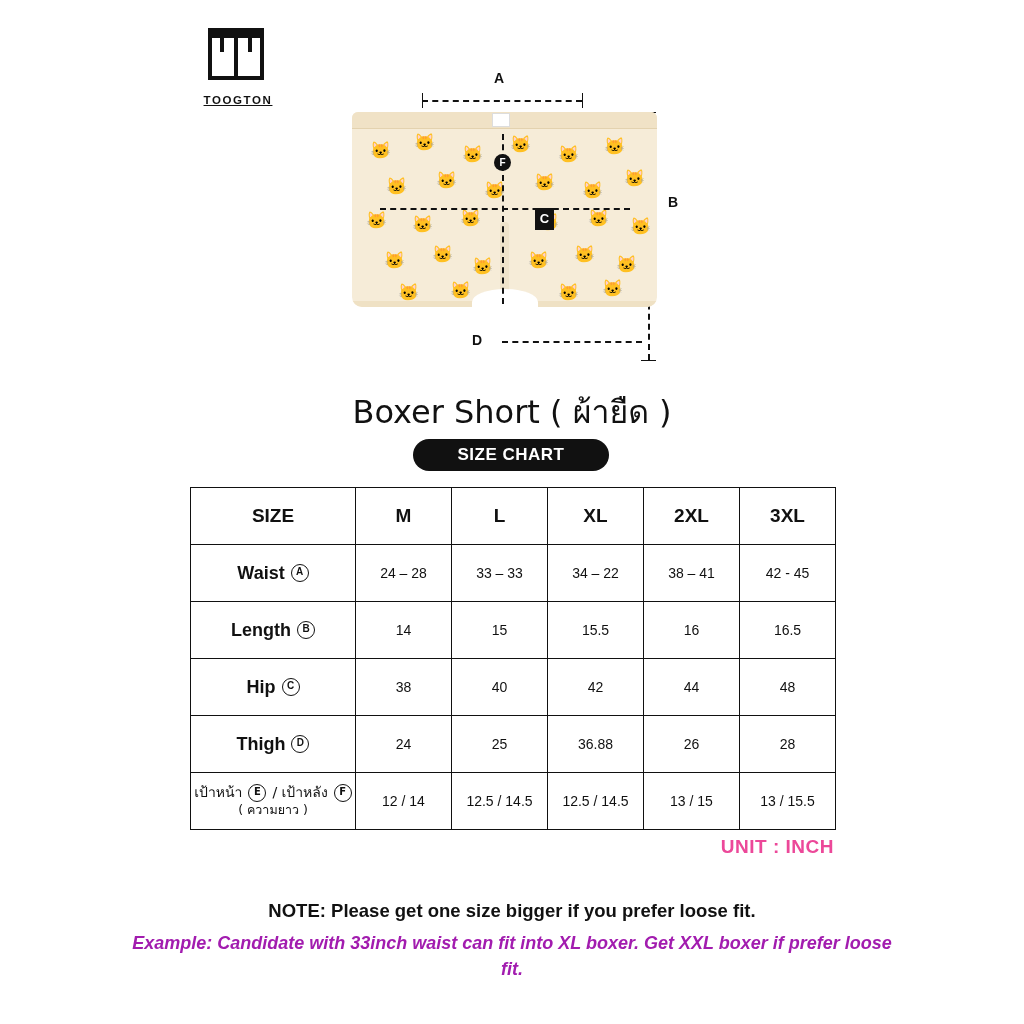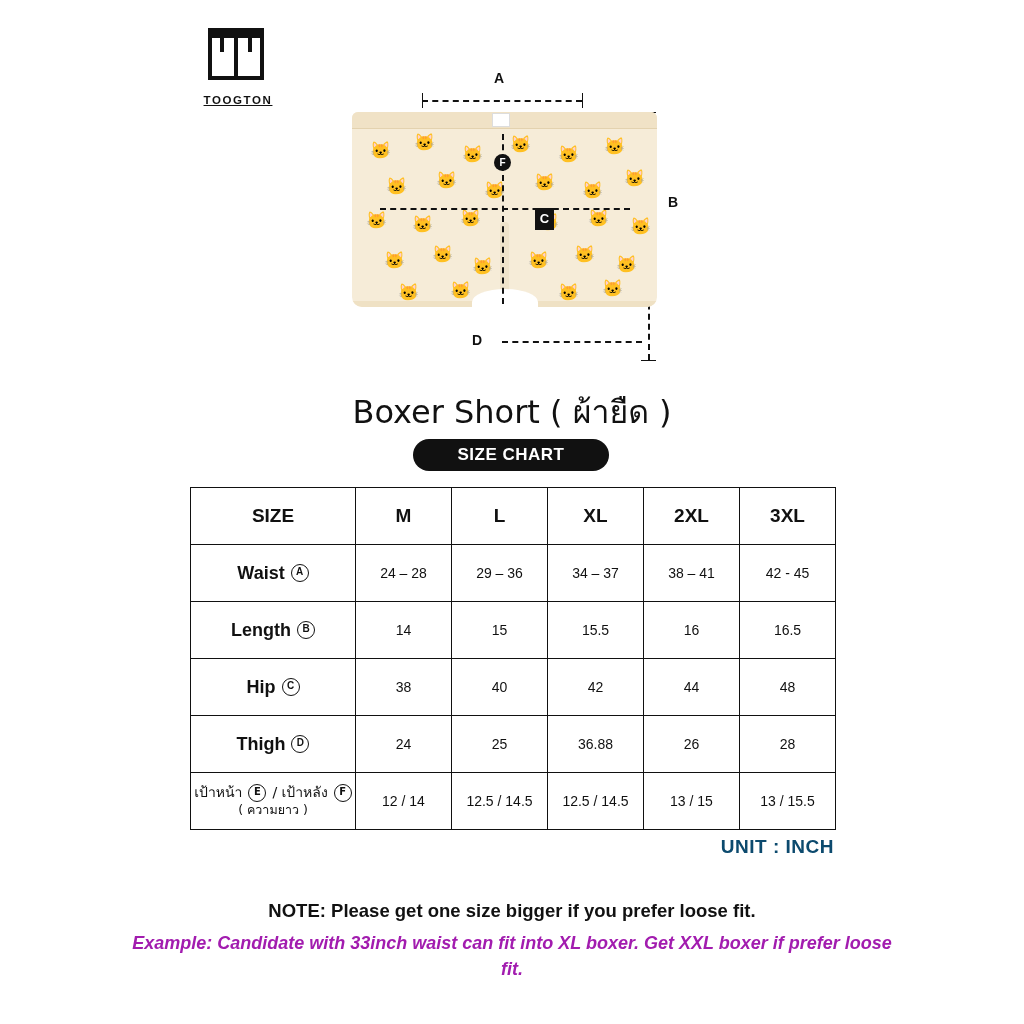--- a/index.html
+++ b/index.html
@@ -270,21 +270,21 @@
     font-family: "DejaVu Sans", sans-serif;
   }
   .thai-cell .sub { font-size: 12.5px; }
 
   .unit {
     position: absolute;
     right: 190px;
     top: 836px;
     font-size: 19px;
     font-weight: bold;
-    color: #0c4a6e;
+    color: #ec4899;
     letter-spacing: 0.5px;
   }
 
   
   .note {
     position: absolute;
     left: 0;
     top: 900px;
     width: 1024px;
     text-align: center;
@@ -404,22 +404,22 @@
   </thead>
   <tbody>
     <tr>
       <td class="rowlabel">
         <span class="lbl-wrap">
           <span>Waist</span>
           <span class="inline-badge">A</span>
         </span>
       </td>
       <td>24 – 28</td>
-      <td>29 – 36</td>
-      <td>34 – 37</td>
+      <td>33 – 33</td>
+      <td>34 – 22</td>
       <td>38 – 41</td>
       <td>42 - 45</td>
     </tr>
     <tr>
       <td class="rowlabel">
         <span class="lbl-wrap">
           <span>Length</span>
           <span class="inline-badge">B</span>
         </span>
       </td>

